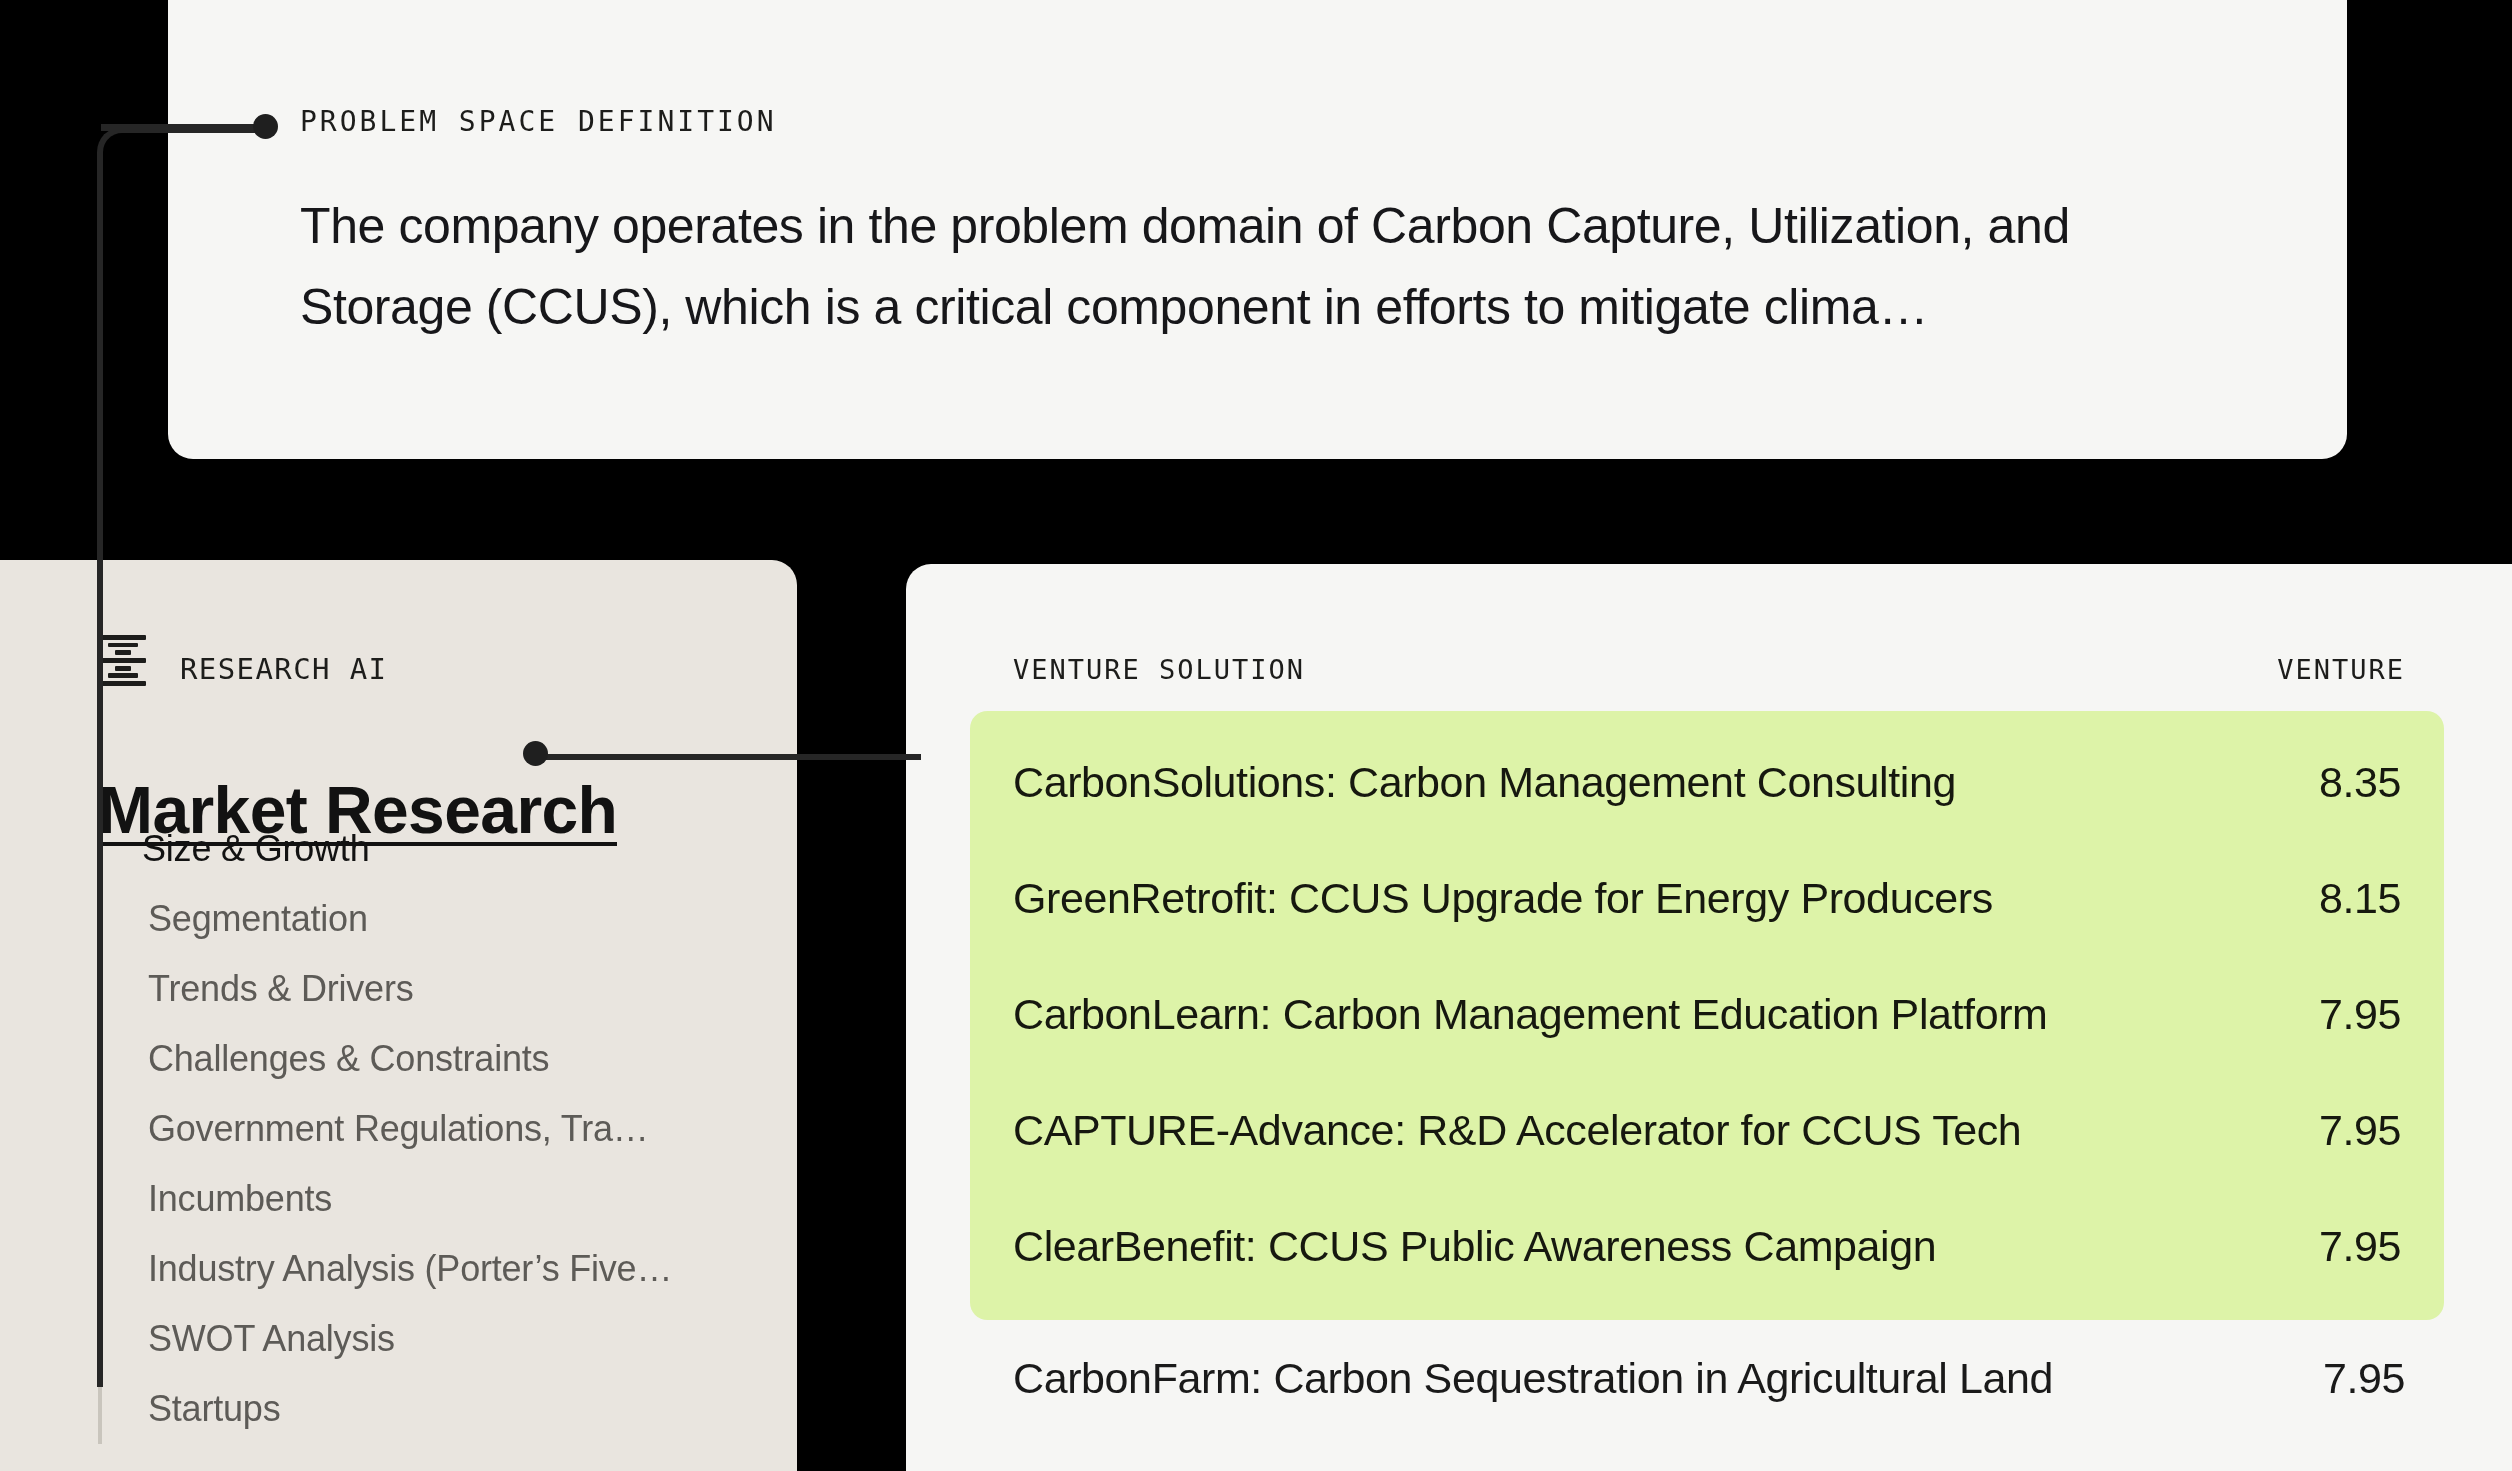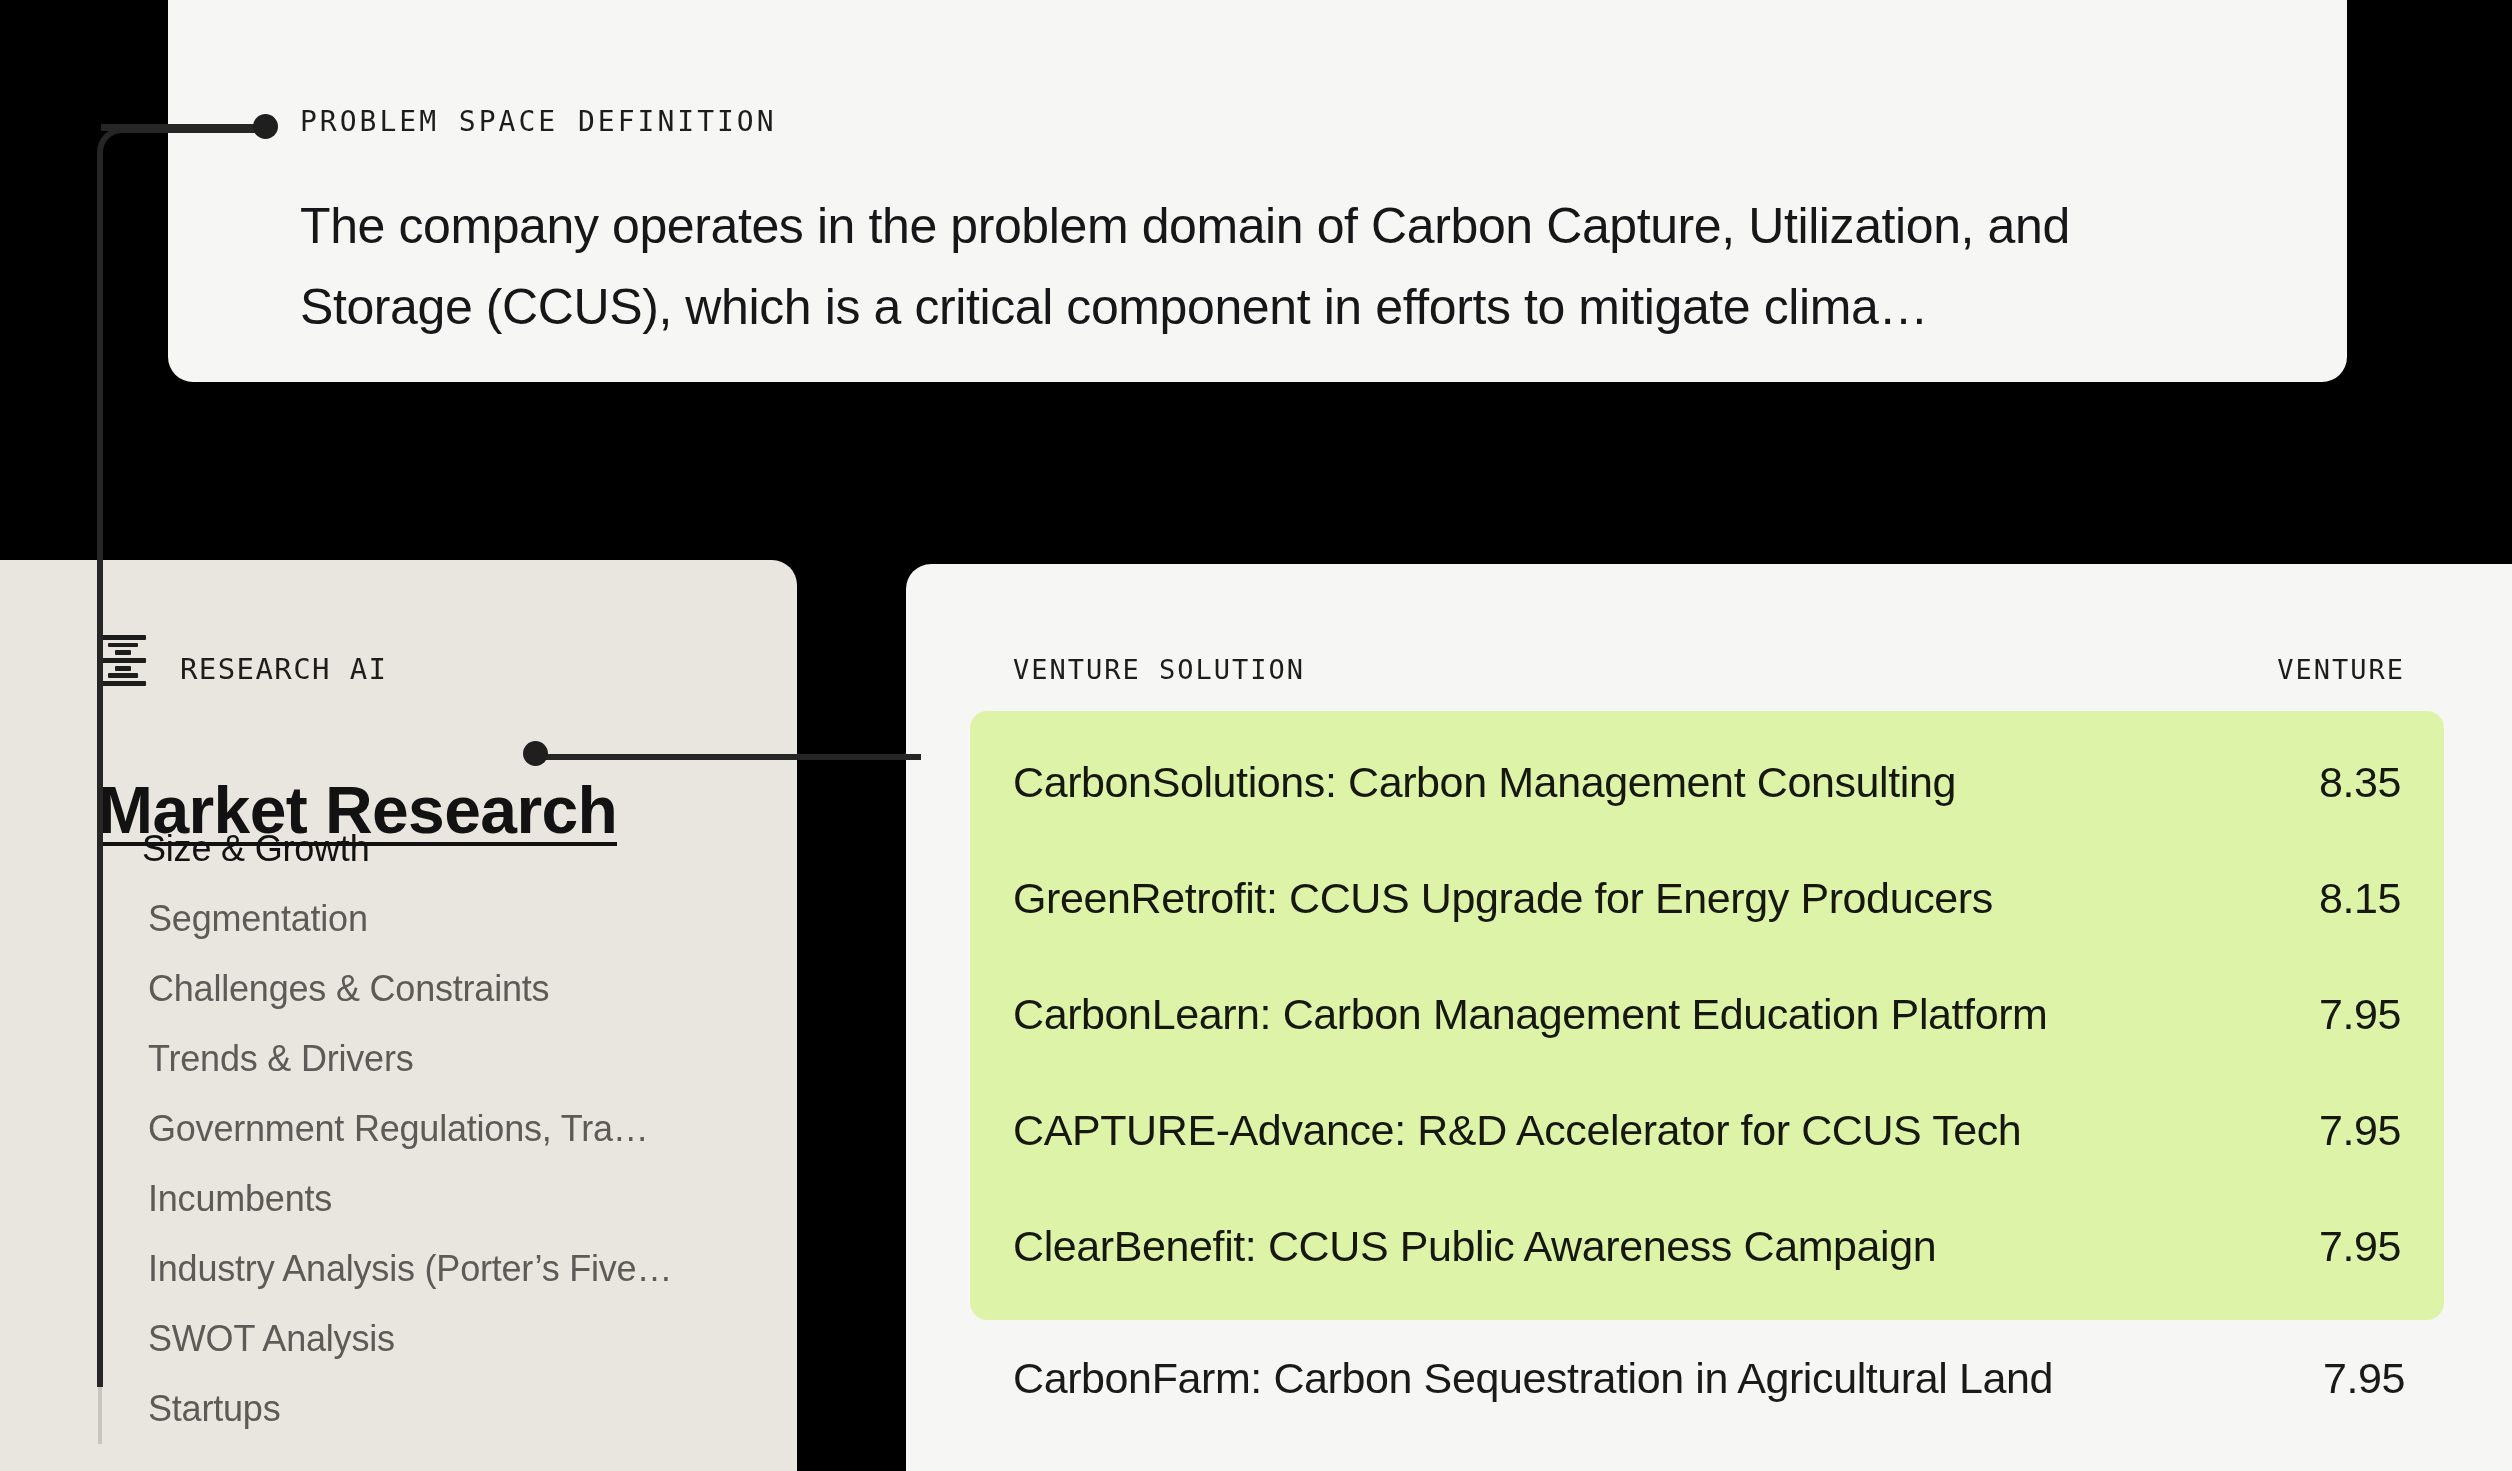--- a/index.html
+++ b/index.html
@@ -67,21 +67,21 @@
     background: #262626;
   }
   .dot-b { left: 523px; top: 741px; }
 
   
   .card-problem {
     position: absolute;
     left: 168px;
     top: 0px;
     width: 2179px;
-    height: 382px;
+    height: 459px;
     background: #f6f6f4;
     border-radius: 0 0 25px 25px;
     box-sizing: border-box;
     z-index: 20;
   }
   .eyebrow {
     position: absolute;
     left: 132px;
     top: 105px;
     font-family: "DejaVu Sans Mono", "Liberation Mono", monospace;
@@ -272,24 +272,24 @@
   <h2 class="section-title">Market Research</h2>
 
   <nav class="nav">
     <div class="nav-item active">
       <span>Size &amp; Growth</span>
     </div>
     <div class="nav-item">
       <span>Segmentation</span>
     </div>
     <div class="nav-item">
+      <span>Trends &amp; Drivers</span>
+    </div>
+    <div class="nav-item">
       <span>Challenges &amp; Constraints</span>
-    </div>
-    <div class="nav-item">
-      <span>Trends &amp; Drivers</span>
     </div>
     <div class="nav-item">
       <span>Government Regulations, Tra…</span>
     </div>
     <div class="nav-item">
       <span>Incumbents</span>
     </div>
     <div class="nav-item">
       <span>Industry Analysis (Porter’s Five…</span>
     </div>

